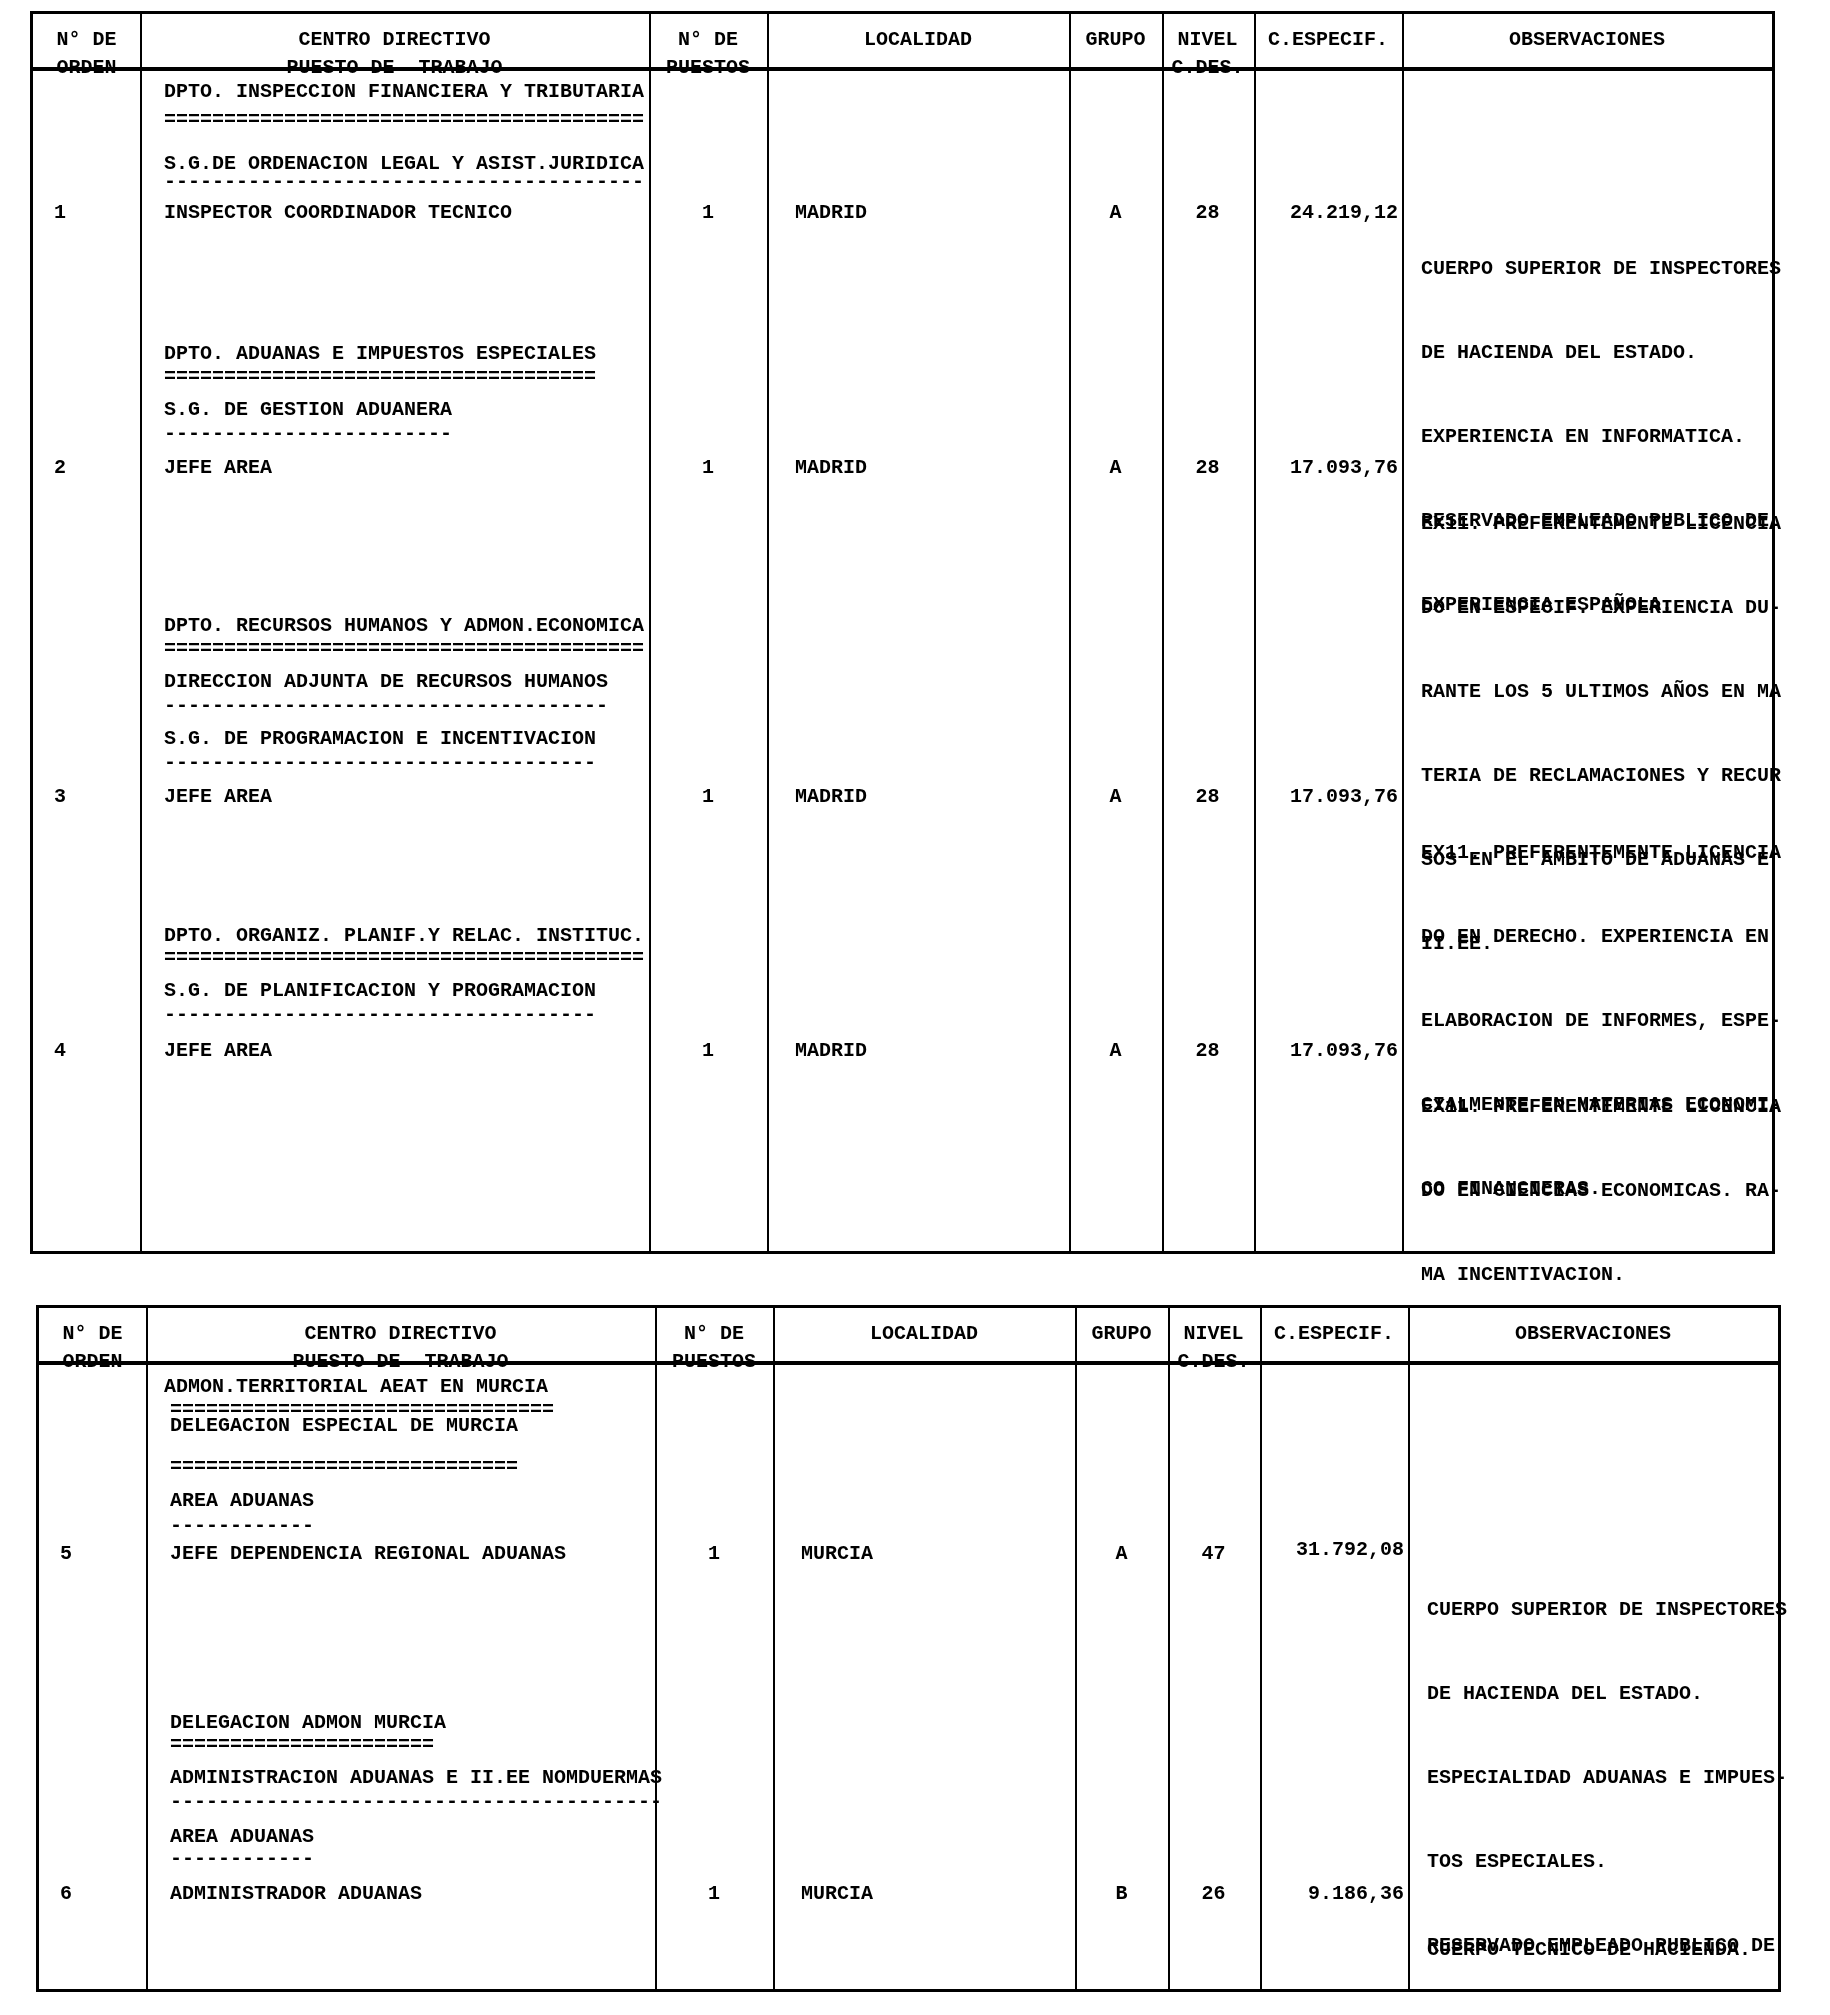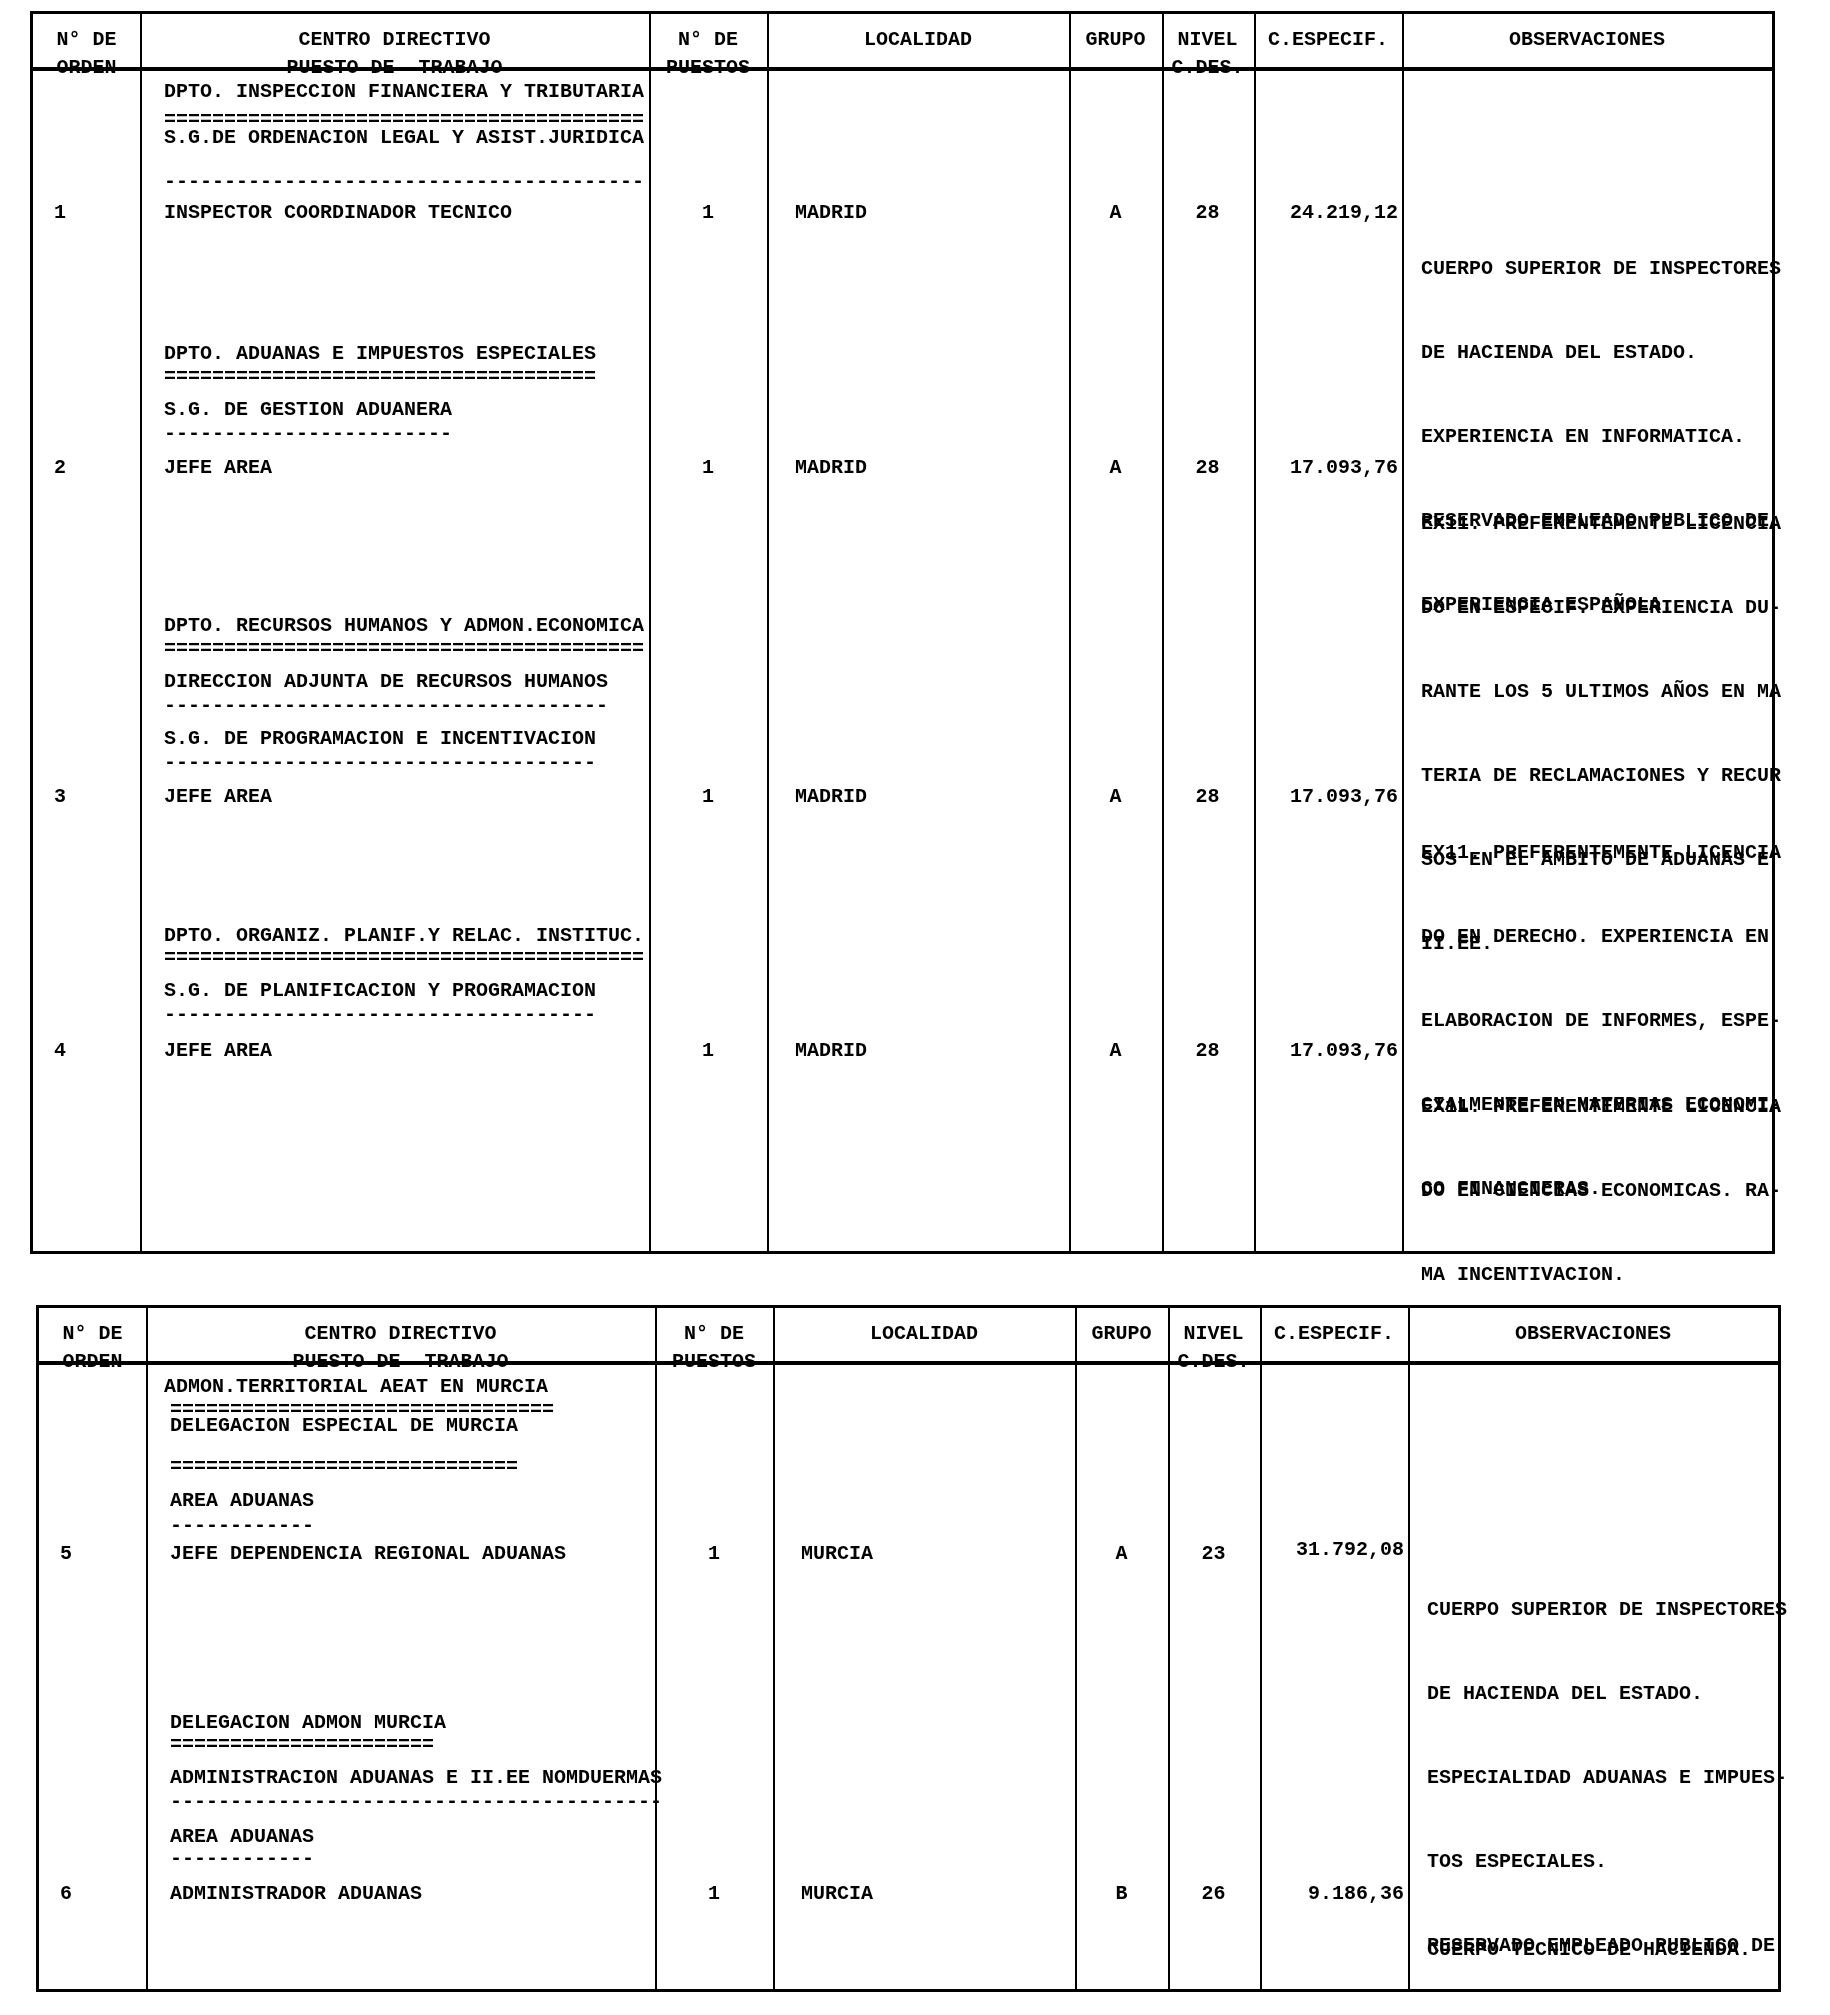--- a/index.html
+++ b/index.html
@@ -50,21 +50,21 @@
   <div class="line c" style="top:40px;left:616px;width:118px">PUESTOS</div>
   <div class="line c" style="top:12px;left:734px;width:302px">LOCALIDAD</div>
   <div class="line c" style="top:12px;left:1036px;width:93px">GRUPO</div>
   <div class="line c" style="top:12px;left:1129px;width:91px">NIVEL</div>
   <div class="line c" style="top:40px;left:1129px;width:91px">C.DES.</div>
   <div class="line c" style="top:12px;left:1221px;width:148px">C.ESPECIF.</div>
   <div class="line c" style="top:12px;left:1369px;width:370px">OBSERVACIONES</div>
 
   <div class="line" style="top:64px;left:131px">DPTO. INSPECCION FINANCIERA Y TRIBUTARIA</div>
   <div class="line" style="top:92px;left:131px">========================================</div>
-  <div class="line" style="top:110px;left:131px">S.G.DE ORDENACION LEGAL Y ASIST.JURIDICA</div>
+  <div class="line" style="top:136px;left:131px">S.G.DE ORDENACION LEGAL Y ASIST.JURIDICA</div>
   <div class="line" style="top:154px;left:131px">----------------------------------------</div>
 
   <div class="line" style="top:185px;left:21px">1</div>
   <div class="line" style="top:185px;left:131px">INSPECTOR COORDINADOR TECNICO</div>
   <div class="line c" style="top:185px;left:616px;width:118px">1</div>
   <div class="line" style="top:185px;left:762px">MADRID</div>
   <div class="line c" style="top:185px;left:1036px;width:93px">A</div>
   <div class="line c" style="top:185px;left:1129px;width:91px">28</div>
   <div class="line r" style="top:185px;left:1228px;width:137px">24.219,12</div>
   <div class="line obs" style="top:185px;left:1388px">
@@ -165,21 +165,21 @@
   <div class="line" style="top:104px;left:131px">DELEGACION ESPECIAL DE MURCIA</div>
   <div class="line" style="top:145px;left:131px">=============================</div>
   <div class="line" style="top:179px;left:131px">AREA ADUANAS</div>
   <div class="line" style="top:204px;left:131px">------------</div>
 
   <div class="line" style="top:232px;left:21px">5</div>
   <div class="line" style="top:232px;left:131px">JEFE DEPENDENCIA REGIONAL ADUANAS</div>
   <div class="line c" style="top:232px;left:616px;width:118px">1</div>
   <div class="line" style="top:232px;left:762px">MURCIA</div>
   <div class="line c" style="top:232px;left:1036px;width:93px">A</div>
-  <div class="line c" style="top:232px;left:1129px;width:91px">23</div>
+  <div class="line c" style="top:232px;left:1129px;width:91px">47</div>
   <div class="line r" style="top:228px;left:1228px;width:137px">31.792,08</div>
   <div class="line obs" style="top:232px;left:1388px">
     <div class="ol">CUERPO SUPERIOR DE INSPECTORES</div>
     <div class="ol">DE HACIENDA DEL ESTADO.</div>
     <div class="ol">ESPECIALIDAD ADUANAS E IMPUES-</div>
     <div class="ol">TOS ESPECIALES.</div>
     <div class="ol">RESERVADO EMPLEADO PUBLICO DE</div>
     
   </div>
 

